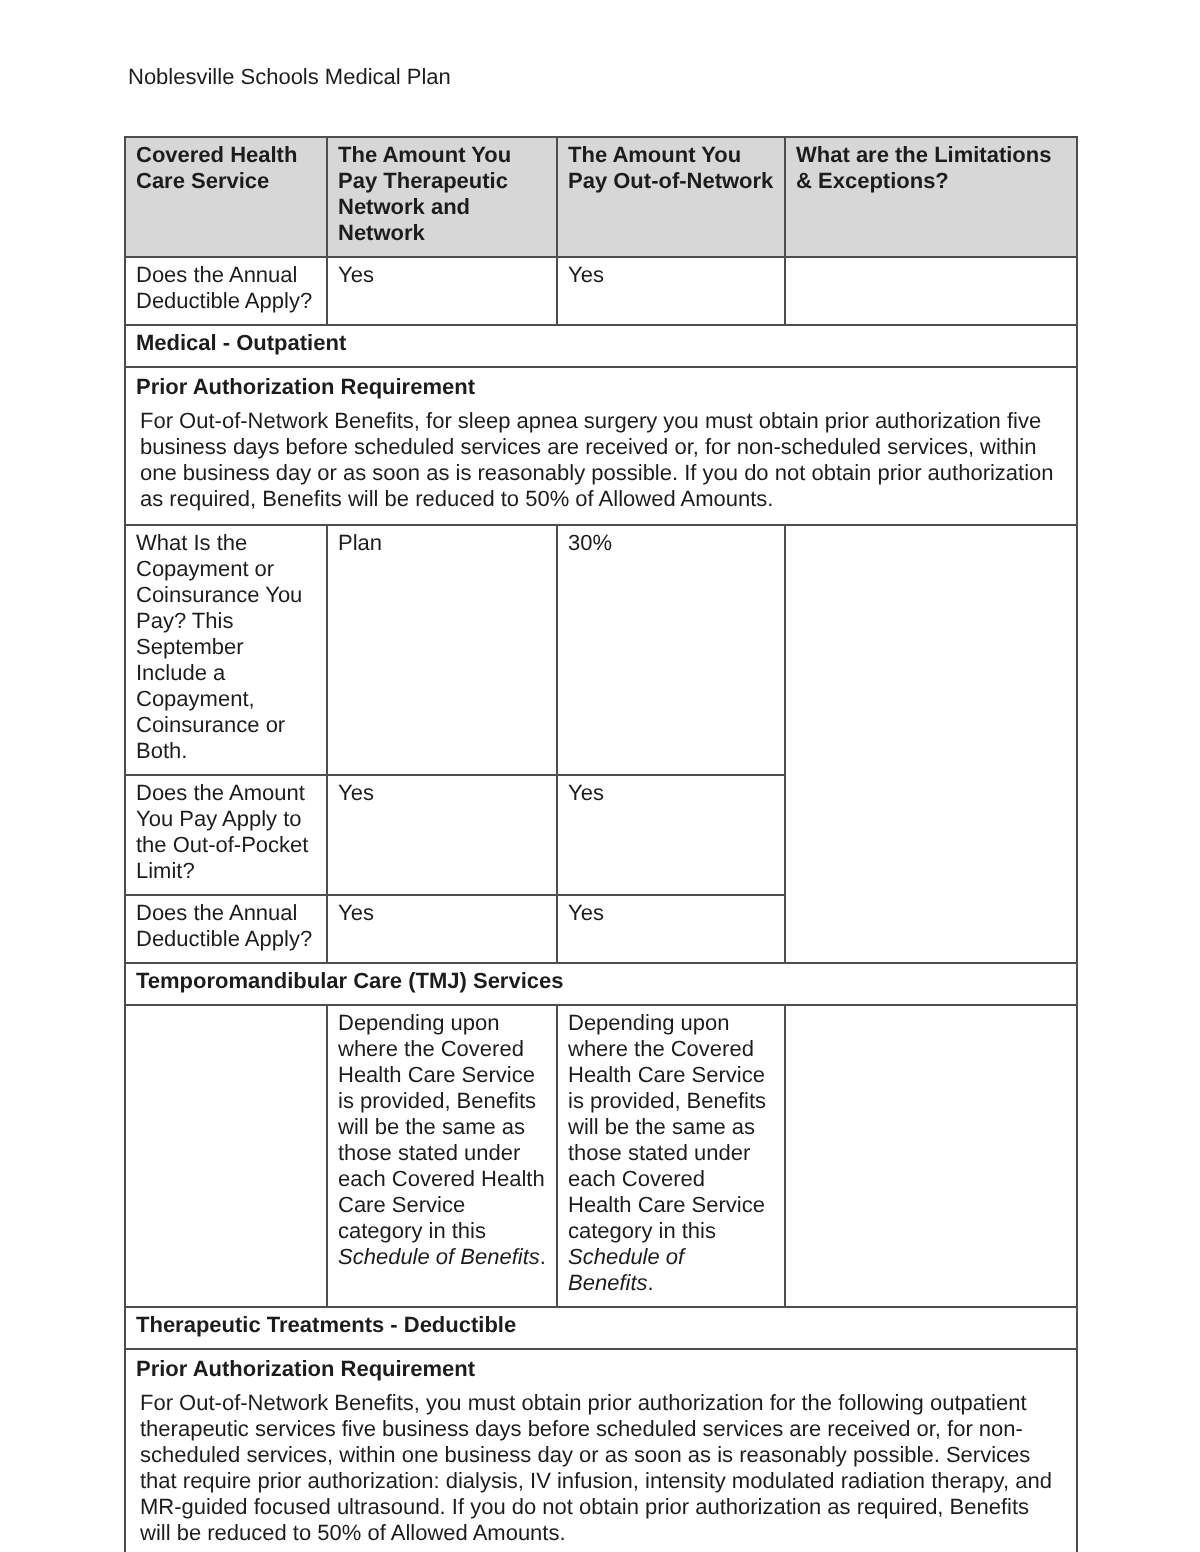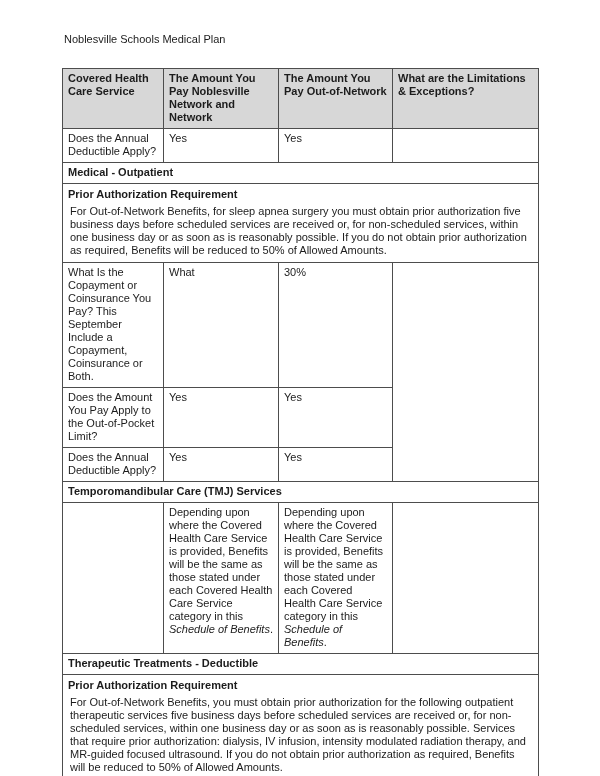--- a/index.html
+++ b/index.html
@@ -55,21 +55,21 @@
   <table class="benefits">
     <colgroup id="colgroup">
         <col style="width: 101px;">
         <col style="width: 115px;">
         <col style="width: 114px;">
         <col style="width: 146px;">
       </colgroup>
     <thead id="thead">
         <tr>
           <th>Covered Health Care Service</th>
-          <th>The Amount You Pay Noblesville Network and Network</th>
+          <th>The Amount You Pay Therapeutic Network and Network</th>
           <th>The Amount You Pay Out-of-Network</th>
           <th>What are the Limitations &amp; Exceptions?</th>
         </tr>
       </thead>
     <tbody id="tbody">
         <tr>
           <td>Does the Annual Deductible Apply?</td>
           <td>Yes</td>
           <td>Yes</td>
           <td></td>
@@ -78,21 +78,21 @@
           <td colspan="4" class="section">Medical - Outpatient</td>
         </tr>
         <tr>
           <td colspan="4" class="note">
             <div class="note-title">Prior Authorization Requirement</div>
             <div class="note-body">For Out-of-Network Benefits, for sleep apnea surgery you must obtain prior authorization five business days before scheduled services are received or, for non-scheduled services, within one business day or as soon as is reasonably possible. If you do not obtain prior authorization as required, Benefits will be reduced to 50% of Allowed Amounts.</div>
           </td>
         </tr>
         <tr>
           <td>What Is the Copayment or Coinsurance You Pay? This September Include a Copayment, Coinsurance or Both.</td>
-          <td>What</td>
+          <td>Plan</td>
           <td>30%</td>
           <td rowspan="3"></td>
         </tr>
         <tr>
           <td>Does the Amount You Pay Apply to the Out-of-Pocket Limit?</td>
           <td>Yes</td>
           <td>Yes</td>
         </tr>
         <tr>
           <td>Does the Annual Deductible Apply?</td>

